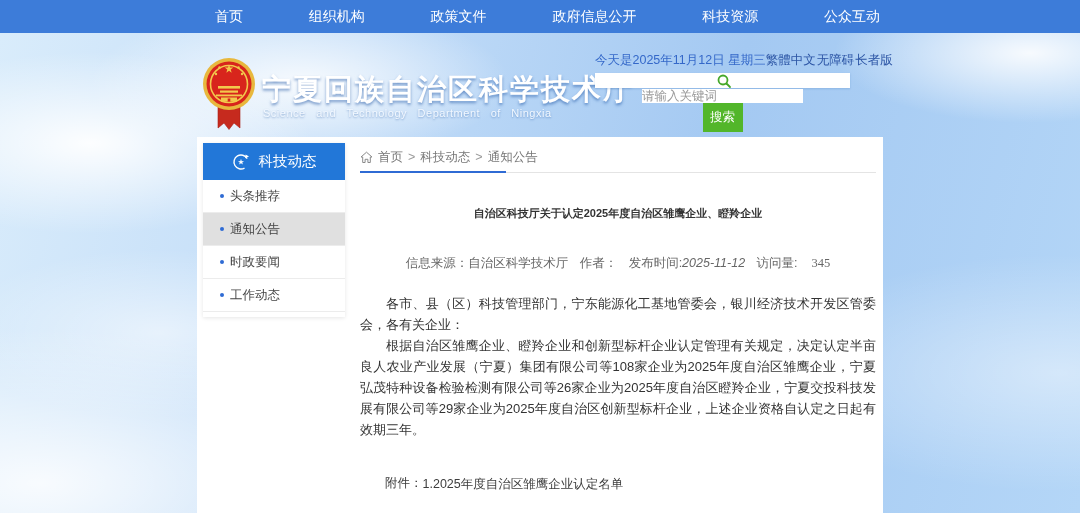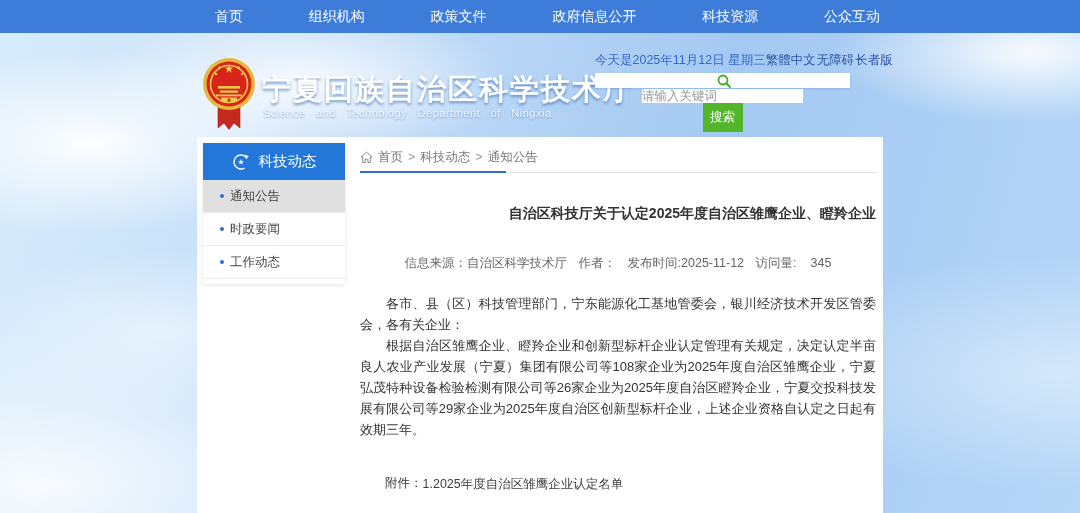--- a/index.html
+++ b/index.html
@@ -104,21 +104,21 @@
     display:flex; align-items:center; gap:5px; height:24px;
     font-size:12.5px; color:#777;
   }
   .breadcrumb .crumb{ cursor:pointer; }
   .crumb-sep{ color:#999; }
   .bc-rule{ position:relative; height:2px; margin-top:3px; }
   .bc-rule .grayline{ position:absolute; top:0; left:0; right:0; height:1px; background:#e4e4e4; }
   .bc-rule .blueline{ position:absolute; top:-1px; left:0; width:146px; height:2px; background:#2f6bd4; }
 
   .article-title{
-    margin-top:26px; text-align:right; font-size:14px; font-weight:bold;
+    margin-top:26px; text-align:center; font-size:11px; font-weight:bold;
     color:#333; line-height:26px;
   }
   .article-meta{
     margin-top:29px; text-align:center; font-size:12.5px; color:#666;
     white-space:nowrap;
   }
   .article-meta span{ margin:0 4px; }
 
   .article-body{ margin-top:21px; font-size:13px; color:#333; line-height:21px; text-align:justify; }
   .article-body p{ text-indent:2em; }
@@ -193,20 +193,24 @@
       <div class="sidebar-header">
         <span style="display:flex;">
           <svg width="18" height="18" viewBox="0 0 18 18">
             <circle cx="9" cy="9" r="7" fill="none" stroke="#ffffff" stroke-width="1.4" stroke-dasharray="33 11" transform="rotate(60 9 9)"></circle>
             <path d="M13.6 1.6 L17 3.6 L13.2 5.2 Z" fill="#ffffff"></path>
             <polygon fill="#ffffff" points="9,5.8 9.76,8.24 12.04,8.01 10.24,9.4 10.88,11.59 9,10.3 7.12,11.59 7.76,9.4 5.96,8.01 8.24,8.24"></polygon>
           </svg>
         </span>
         <span>科技动态</span>
       </div>
+      <div class="side-item">
+        <span class="bullet"></span>
+        <span>头条推荐</span>
+      </div>
       <div class="side-item active">
         <span class="bullet"></span>
         <span>通知公告</span>
       </div>
       <div class="side-item">
         <span class="bullet"></span>
         <span>时政要闻</span>
       </div>
       <div class="side-item">
         <span class="bullet"></span>
@@ -233,22 +237,22 @@
         <div class="blueline"></div>
       </div>
 
       <div class="article-title">
         <div>自治区科技厅关于认定2025年度自治区雏鹰企业、瞪羚企业</div>
       </div>
 
       <div class="article-meta">
         <span style="margin-right:0;">信息来源：</span><span style="margin-left:0;">自治区科学技术厅</span>
         <span>作者：</span>
-        <span style="margin-right:0;">发布时间:</span><span style="margin-left:0;">2025-11-12</span>
-        <span style="margin-right:0;">访问量:</span><span style="margin-left:14px;">345</span>
+        <span style="margin-right:0;">发布时间:</span><span style="margin-left:0;font-style:italic;">2025-11-12</span>
+        <span style="margin-right:0;">访问量:</span><span style="margin-left:14px;font-family:Liberation Serif, serif;">345</span>
       </div>
 
       <div class="article-body">
         <p>各市、县（区）科技管理部门，宁东能源化工基地管委会，银川经济技术开发区管委会，各有关企业：</p>
         <p>根据自治区雏鹰企业、瞪羚企业和创新型标杆企业认定管理有关规定，决定认定半亩良人农业产业发展（宁夏）集团有限公司等108家企业为2025年度自治区雏鹰企业，宁夏弘茂特种设备检验检测有限公司等26家企业为2025年度自治区瞪羚企业，宁夏交投科技发展有限公司等29家企业为2025年度自治区创新型标杆企业，上述企业资格自认定之日起有效期三年。</p>
       </div>
 
       <div class="attachments">
         <span class="att-label">附件：</span>
         <ul class="att-list">

